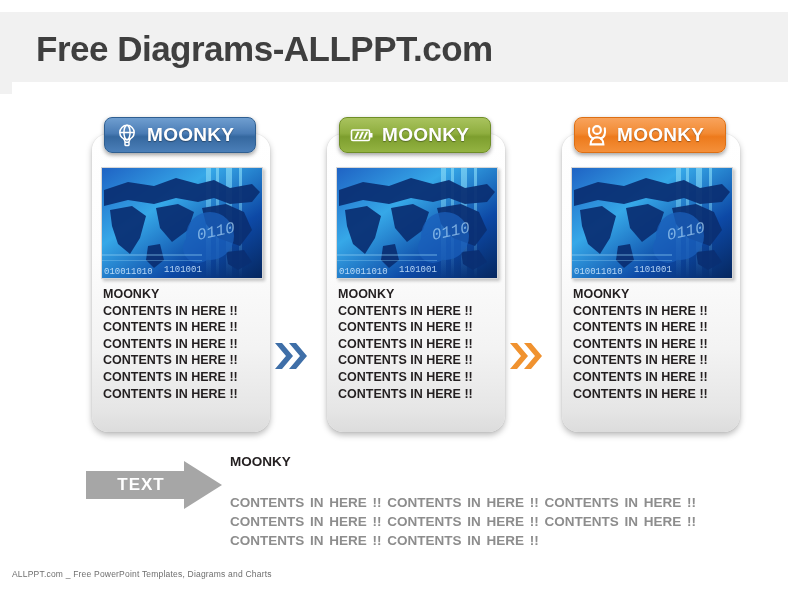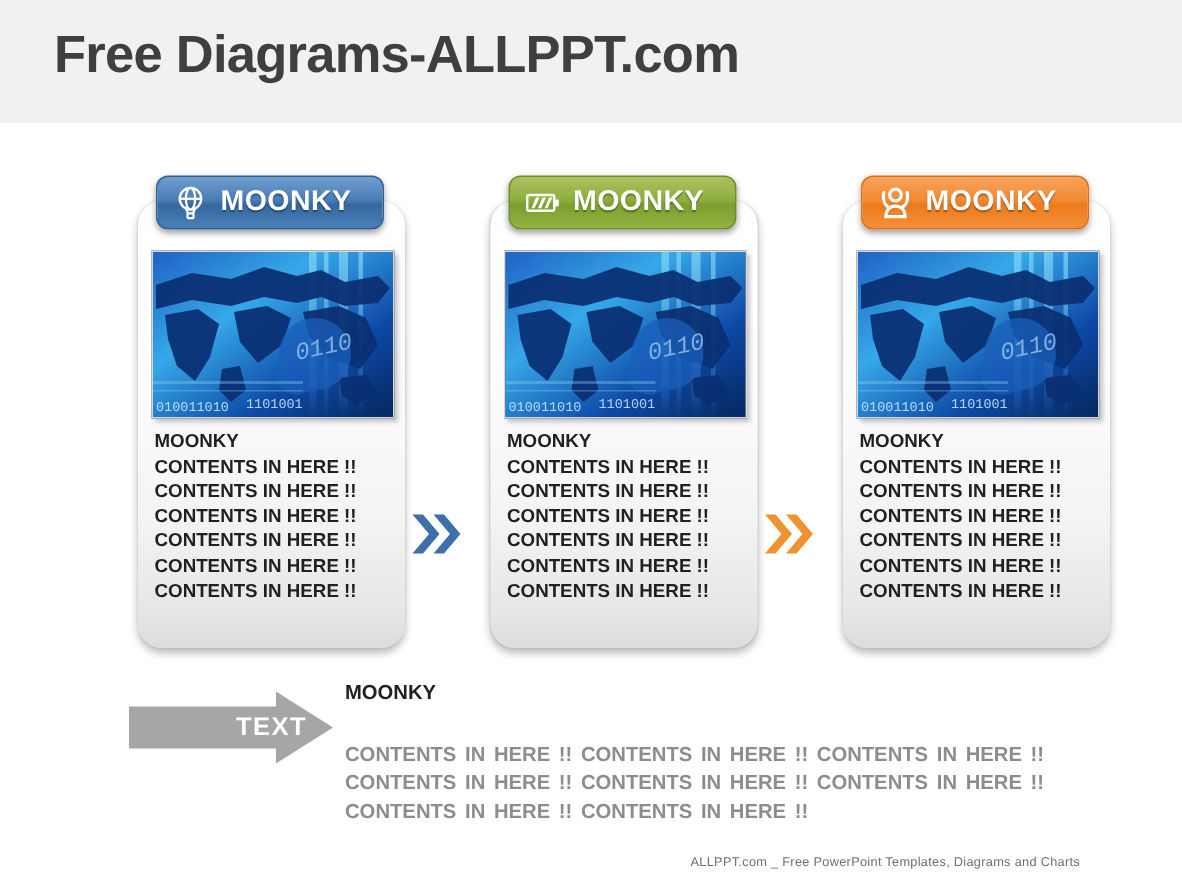--- a/index.html
+++ b/index.html
@@ -11,21 +11,21 @@
     width: 788px;
     height: 591px;
     position: relative;
     font-family: "Liberation Sans", sans-serif;
     overflow: hidden;
   }
 
   
   #header-band {
     position: absolute;
-    left: 0; top: 0;
+    left: 0; top: 12px;
     width: 788px; height: 82px;
     background: #f1f1f1;
   }
   #header-title {
     position: absolute;
     left: 36px; top: 17px;
     font-size: 35px;
     font-weight: bold;
     color: #3f3f3f;
     letter-spacing: -0.5px;
@@ -150,21 +150,20 @@
     position: absolute;
     left: 0; top: 0;
     width: 110px; height: 50px;
     display: flex;
     align-items: center;
     justify-content: center;
     font-size: 17px;
     font-weight: bold;
     color: #ffffff;
     letter-spacing: 1px;
-    padding-left: 40px;
   }
 
   
   #bottom-block {
     position: absolute;
     left: 218px;
     top: 372px;
     width: 500px;
   }
   #bottom-title {
@@ -181,21 +180,21 @@
     word-spacing: 2px;
     margin-top: 24px;
   }
 
   
   #footer {
     position: absolute;
     left: 0;
     top: 487px;
     width: 708px;
-    text-align: right;
+    text-align: left;
     font-size: 8.5px;
     color: #6e6e6e;
     letter-spacing: 0.2px;
   }
 </style>
 </head>
 <body>
 
 <div id="header-band">
   <div id="header-title">Free Diagrams-ALLPPT.com</div>

